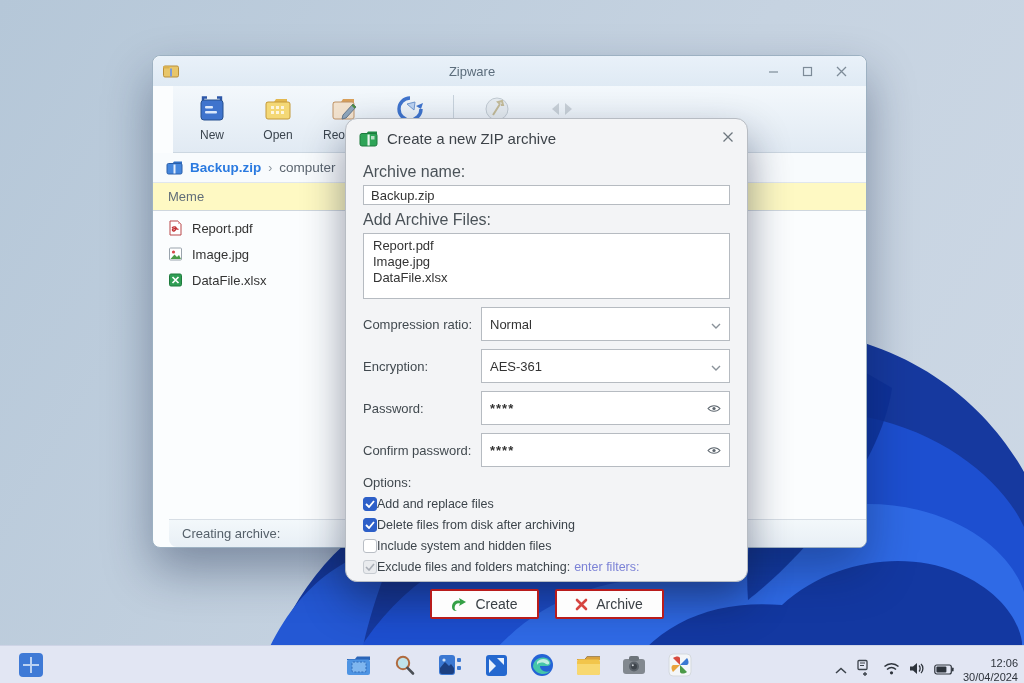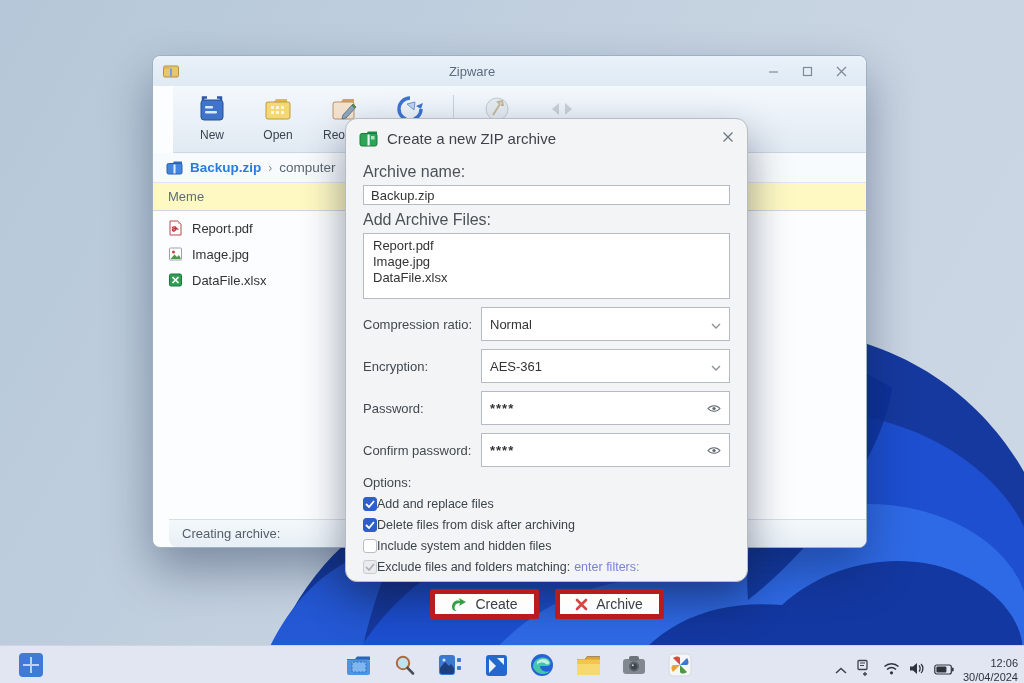--- a/index.html
+++ b/index.html
@@ -62,21 +62,21 @@
   .ctrl .chev { margin-left:auto; }
   .pwd { font-weight:bold; letter-spacing:1px; }
   .eye { margin-left:auto; display:flex; }
   .chk { display:flex; align-items:flex-end; gap:0; margin-top:7px; font-size:12.5px; color:#3c444b; }
   .box { width:14px; height:14px; border-radius:3px; display:flex; align-items:center; justify-content:center; flex:none; }
   .box.on { background:#2d5fc8; border:1px solid #2d5fc8; }
   .box.off { background:#fff; border:1px solid #b9bec5; }
   .box.dis { background:#e9ebee; border:1px solid #c6cbd1; }
   .link { color:#7b82d6; margin-left:4px; }
   .btnrow { display:flex; justify-content:center; gap:16px; margin-top:15px; }
-  .btn { width:109px; height:30px; background:#fdfdfd; border:5px solid #b91c1c; border-radius:2px;
+  .btn { width:109px; height:30px; background:#fdfdfd; border:2px solid #b91c1c; border-radius:2px;
          display:flex; align-items:center; justify-content:center; gap:8px; font-size:14px; color:#3a4046; }
 
   
   .taskbar { position:absolute; left:0; bottom:0; width:1024px; height:38px;
              background:#e2e6f3; border-top:1px solid #ced4e6; }
   .tb-ic { width:26px; height:26px; display:flex; align-items:center; justify-content:center; }
   .start { position:absolute; left:18px; top:6px; }
   .center-group { position:absolute; left:345px; top:6px; display:flex; gap:20px; }
   .tray { position:absolute; right:6px; top:8px; display:flex; align-items:center; gap:9px; height:32px; }
   .clock { font-size:11px; color:#2e343c; text-align:right; line-height:1.3; }

